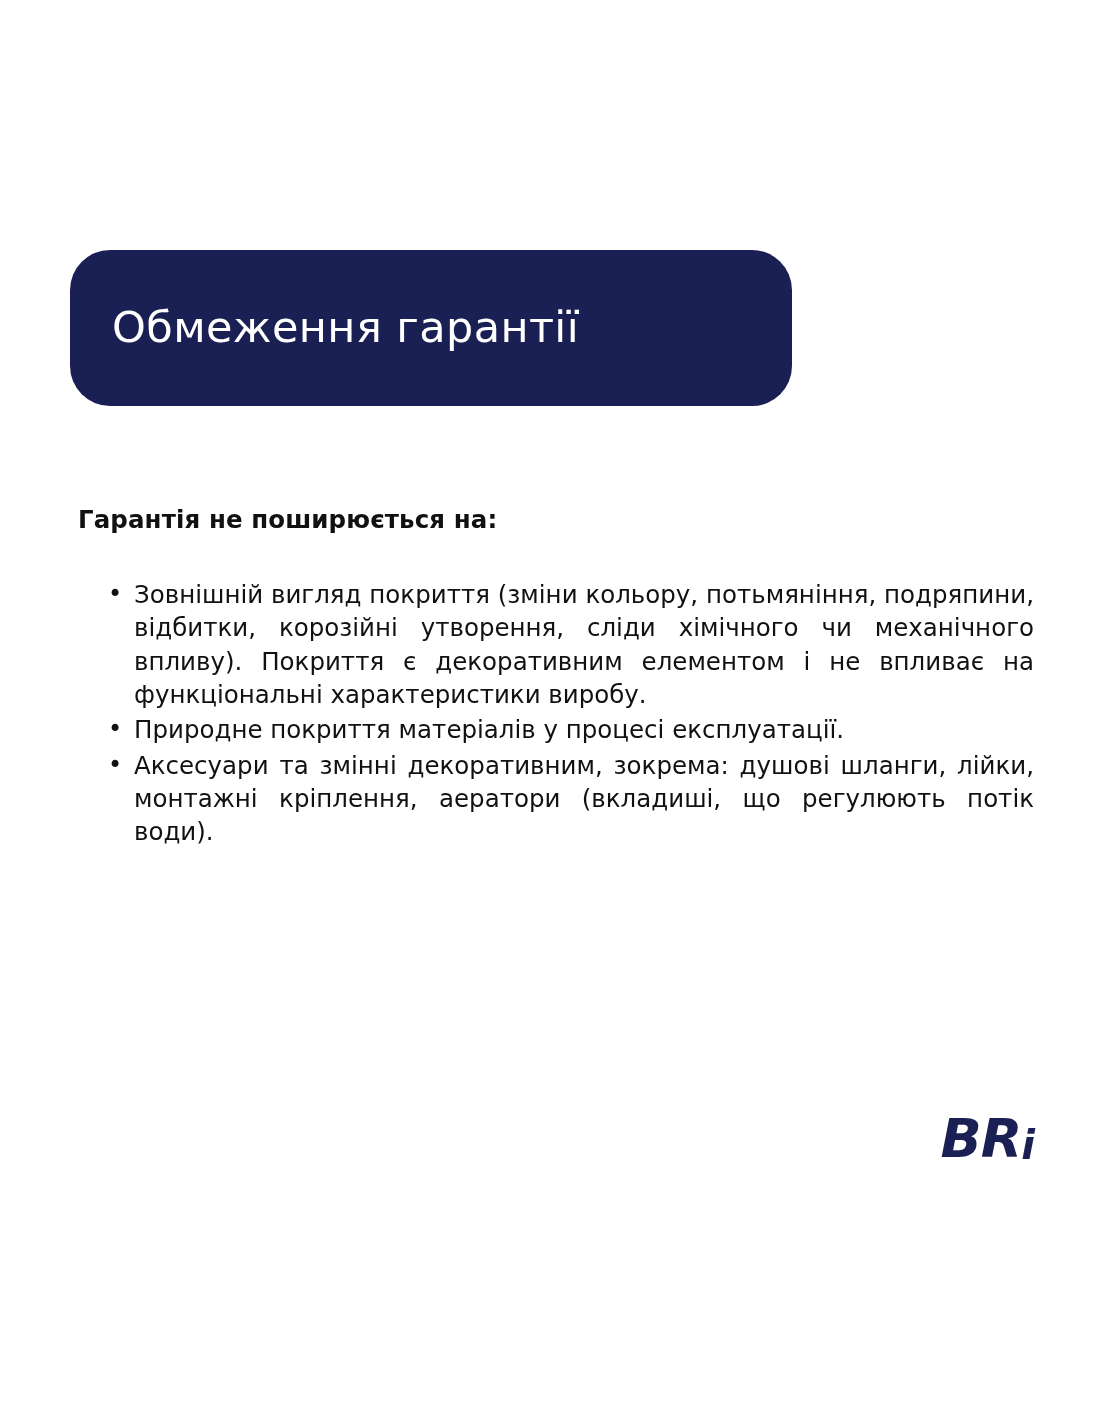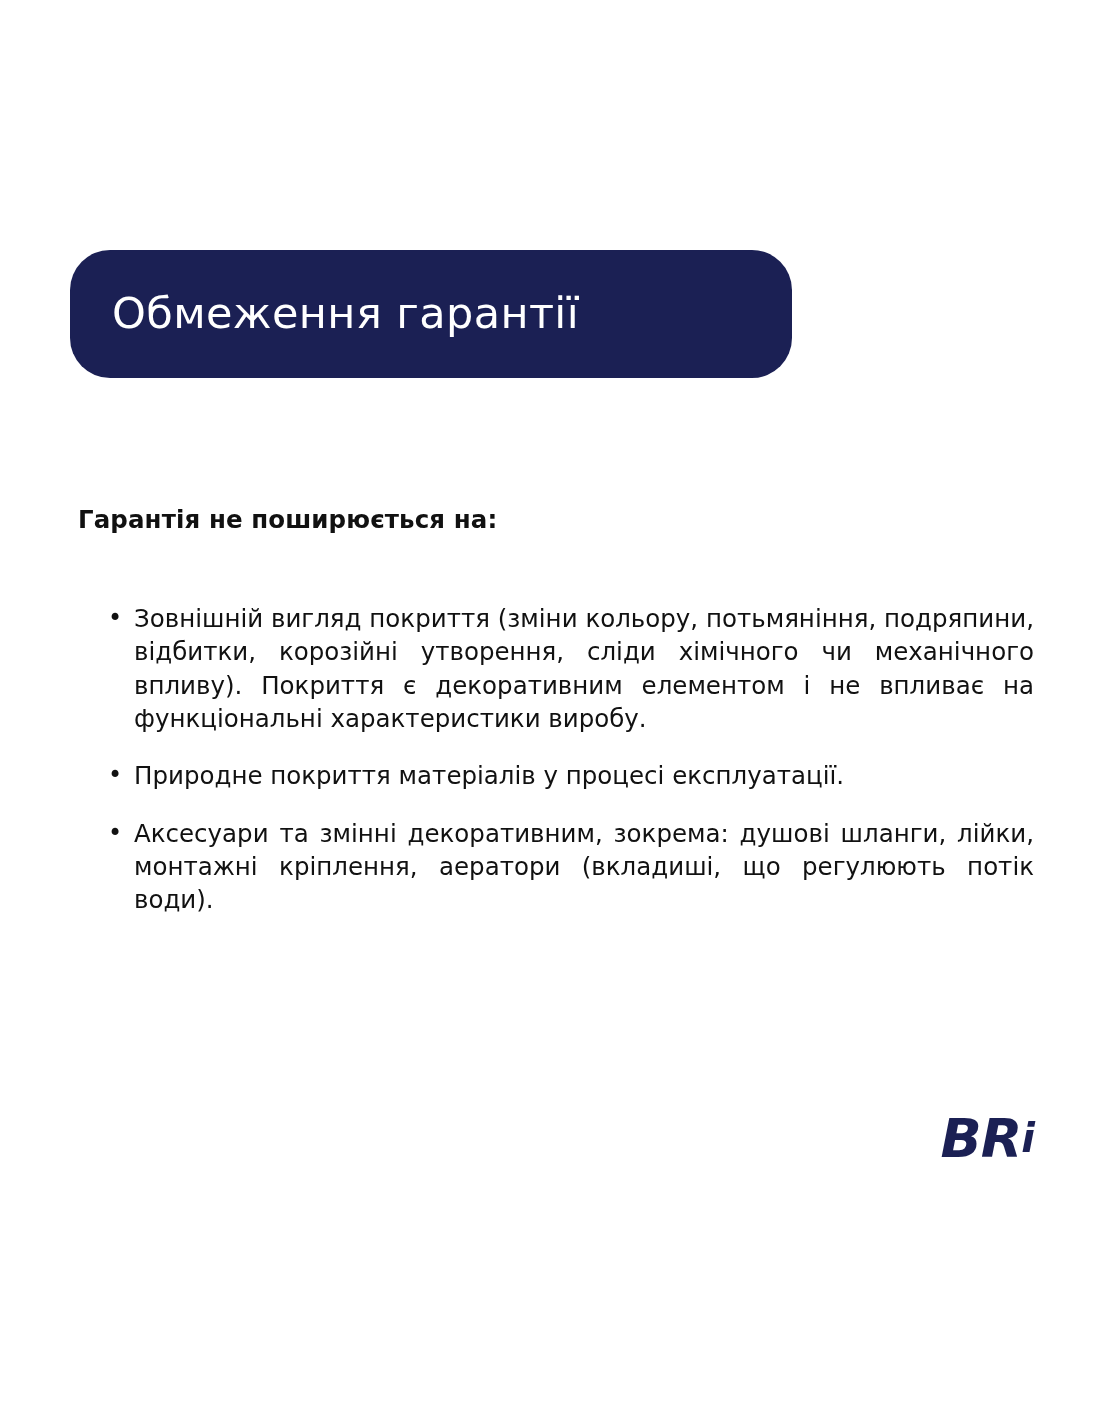--- a/index.html
+++ b/index.html
@@ -22,21 +22,21 @@
     height: 1422px;
     box-sizing: border-box;
   }
 
   
   .title-pill {
     position: absolute;
     left: 70px;
     top: 250px;
     width: 722px;
-    height: 128px;
+    height: 156px;
     background: #1b1f४f;
     background: #1b2054;
     border-radius: 40px;
     display: flex;
     align-items: center;
     padding-left: 42px;
     box-sizing: border-box;
   }
   .title-pill .title-text {
     color: #ffffff;
@@ -85,37 +85,36 @@
     position: absolute;
     left: -26px;
     top: 0;
     font-size: 24px;
     line-height: 1.36;
     color: #111111;
   }
   
   ul.bullets > li > span.para {
     display: block;
-    margin-top: 24px;
   }
 
   
   .logo {
     position: absolute;
     right: 66px;
     top: 1112px;
     font-family: "DejaVu Sans", sans-serif;
     font-weight: 700;
     font-style: italic;
     font-size: 54px;
     letter-spacing: -1px;
     color: #1b2054;
     line-height: 1;
     display: flex;
-    align-items: center;
+    align-items: flex-end;
   }
   .logo .lg-small {
     font-size: 40px;
     position: relative;
     top: -1px;
   }
 </style>
 </head>
 <body>
 

